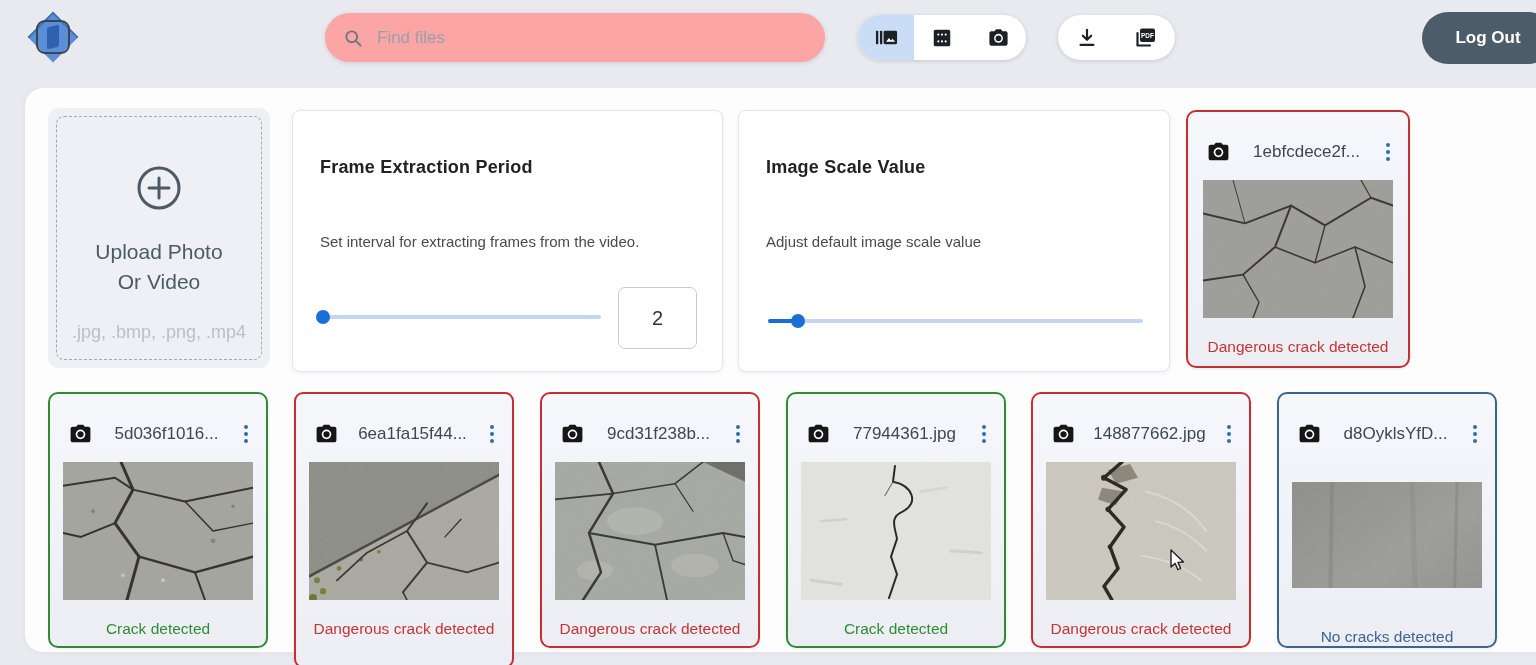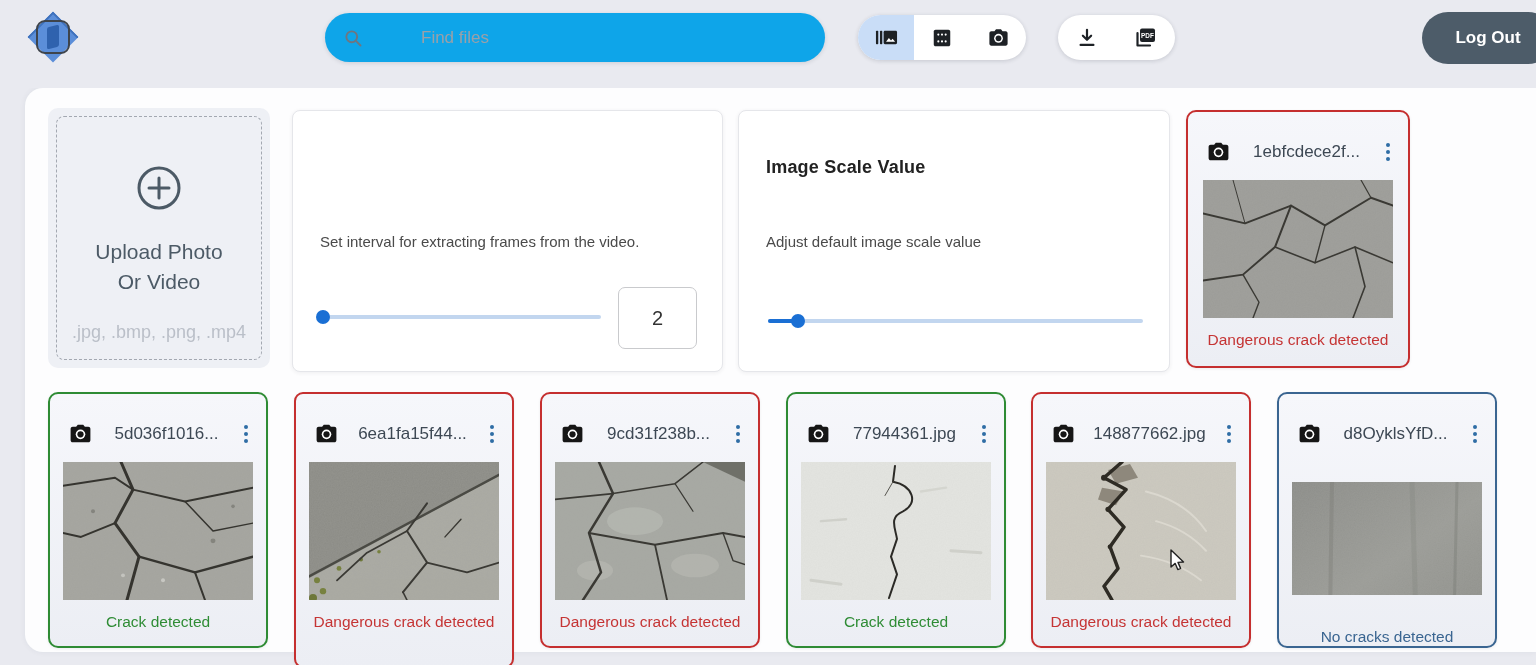--- a/index.html
+++ b/index.html
@@ -8,21 +8,21 @@
     font-family:"Liberation Sans", sans-serif;
     background:#e9eaf0;
     position:relative;
   }
   
   .header { position:absolute; top:0; left:0; width:1536px; height:88px; background:#e9eaf0; z-index:5; }
   .logo { position:absolute; left:26px; top:10px; width:54px; height:54px; }
   .logo .diamond { position:absolute; left:9px; top:9px; width:36px; height:36px; background:#5b8ed9; transform:rotate(45deg); box-shadow:2px 2px 0 #3f72bd inset; }
   .logo .ring { position:absolute; left:10px; top:10px; width:34px; height:34px; border:2.5px solid #3e444c; border-radius:9px; }
   .logo .fold { position:absolute; left:21px; top:16px; width:12px; height:22px; background:#2f62ae; border-radius:2px; transform:skewY(-14deg); }
-  .search-pill { position:absolute; left:325px; top:13px; width:500px; height:49px; background:#0ea5e9; border-radius:25px; box-shadow:0 1px 4px rgba(40,45,60,.15); display:flex; align-items:center; padding:9px 18px;gap:44px; }
+  .search-pill { position:absolute; left:325px; top:13px; width:500px; height:49px; background:#fca5a5; border-radius:25px; box-shadow:0 1px 4px rgba(40,45,60,.15); display:flex; align-items:center; padding:9px 18px; }
   .search-pill svg { flex:0 0 auto; }
   .search-pill input { border:none; outline:none; font-size:17px; color:#3c434b; margin-left:14px; width:420px; background:transparent; font-family:"Liberation Sans",sans-serif; }
   .search-pill input::placeholder { color:#9aa0a8; }
   .pill-group { position:absolute; top:15px; height:45px; background:#fff; border-radius:23px; box-shadow:0 1px 4px rgba(40,45,60,.18); display:flex; overflow:hidden; }
   .pill-group .seg { width:56px; height:45px; display:flex; align-items:center; justify-content:center; cursor:pointer; }
   .pill-group .seg.active { background:#c9ddf7; }
   .logout-btn { position:absolute; left:1422px; top:12px; width:132px; height:52px; background:#4d5c69; border-radius:26px; color:#fff; font-size:17px; font-weight:bold; display:flex; align-items:center; justify-content:center; border:none; cursor:pointer; font-family:"Liberation Sans",sans-serif; }
   
   .panel { position:absolute; left:25px; top:88px; width:1511px; height:564px; background:#fdfdfe; border-radius:18px 0 0 18px; box-shadow:0 0 6px rgba(40,45,60,.06); }
   
@@ -39,21 +39,21 @@
   .track .thumb { position:absolute; top:-5px; width:14px; height:14px; border-radius:50%; background:#1a6fd4; cursor:pointer; }
   .value-box { position:absolute; width:79px; height:62px; border:1px solid #c9cacd; border-radius:7px; background:#fff; text-align:center; font-size:20px; color:#333; font-family:"Liberation Sans",sans-serif; }
   
   .file-card { position:absolute; border-radius:10px; border:2px solid #888; background:linear-gradient(#f6f7fb,#eceef4); box-shadow:0 1px 3px rgba(40,45,60,.08); display:flex; flex-direction:column; align-items:center; cursor:pointer; }
   .file-head { width:100%; display:flex; align-items:center; justify-content:space-between; padding:27px 14px 0 18px; }
   .file-name { flex:1; text-align:center; font-size:17px; color:#3d4854; white-space:nowrap; overflow:hidden; }
   .kebab { display:flex; flex-direction:column; gap:3px; padding:2px 4px; cursor:pointer; }
   .kebab i { width:4px; height:4px; border-radius:50%; background:#2f6da5; display:block; }
   .file-photo { margin-top:16px; width:190px; height:138px; overflow:hidden; }
   .file-photo svg { display:block; width:190px; height:138px; }
-  .file-status { margin-top:13px; font-size:15.5px; }
+  .file-status { margin-top:20px; font-size:15.5px; }
   .sev-danger { border-color:#c52f2f; }
   .sev-danger .file-status { color:#c53434; }
   .sev-safe { border-color:#2e8b34; }
   .sev-safe .file-status { color:#2f8c35; }
   .sev-neutral { border-color:#3a6591; }
   .sev-neutral .file-status { color:#3a6591; }
   
   .cursor { position:absolute; left:1168px; top:549px; z-index:50; pointer-events:none; }
 </style>
 </head>
@@ -145,20 +145,21 @@
         <circle cx="23" cy="23" r="20"></circle>
           <line x1="23" y1="13" x2="23" y2="33"></line>
           <line x1="13" y1="23" x2="33" y2="23"></line>
       </svg>
       <div class="upload-title">Upload Photo Or Video</div>
       <div class="upload-formats">.jpg, .bmp, .png, .mp4</div>
     </div>
   </div>
 
   <div class="slider-card" style="left:267px; top:22px; width:431px; height:262px;">
+    <h2>Frame Extraction Period</h2>
     <div class="desc">Set interval for extracting frames from the video.</div>
     <div class="track" id="frame-track" style="left:27px; top:204px; width:281px;">
       <div class="fill" style="width: 1%;"></div>
       <div class="thumb" style="left: calc(1% - 7px);"></div>
     </div>
     <input class="value-box" style="left: 325px; top: 176px;" readonly="" value="2">
   </div>
 
   <div class="slider-card" style="left:713px; top:22px; width:432px; height:262px;">
     <h2>Image Scale Value</h2>

